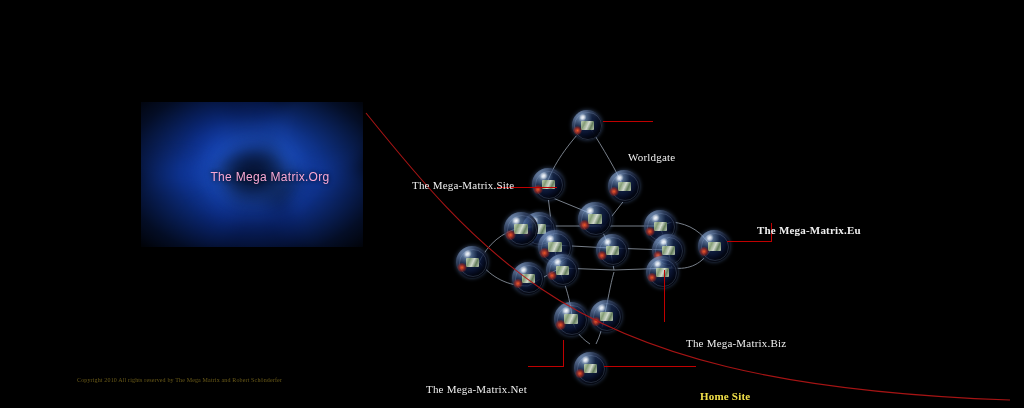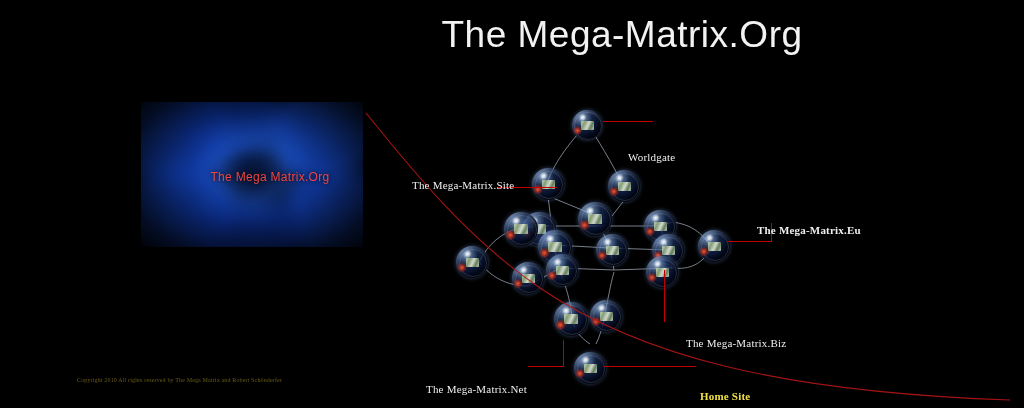--- a/index.html
+++ b/index.html
@@ -49,21 +49,21 @@
     position: absolute;
     border-radius: 50%;
     filter: blur(9px);
   }
   #photo-caption {
     position: absolute;
     left: 0;
     top: 68px;
     width: 258px;
     text-align: center;
-    color: #ef4444;
+    color: #f9a8d4;
     font-family: "Liberation Sans", sans-serif;
     font-size: 12px;
     letter-spacing: 0.3px;
     text-shadow: 0 0 4px rgba(0,0,0,.9);
     z-index: 6;
   }
   #photo-vig {
     position: absolute;
     left: 0; top: 0; width: 222px; height: 145px;
     background: radial-gradient(ellipse at 50% 48%,
@@ -171,21 +171,20 @@
     font-size: 6px;
     letter-spacing: .15px;
     white-space: nowrap;
   }
 </style>
 </head>
 <body>
 
 <div id="slide">
 
-  <div id="title">The Mega-Matrix.Org</div>
 
   <div id="photo">
     <div class="neb" style="left:-30px;  top:-24px; width:120px; height:110px; background:#1446c8; opacity:.85;"></div>
     <div class="neb" style="left:38px;   top:-34px; width:105px; height:92px;  background:#0f3bb4; opacity:.8;"></div>
     <div class="neb" style="left:128px;  top:-20px; width:110px; height:100px; background:#1850d8; opacity:.82;"></div>
     <div class="neb" style="left:-22px;  top:58px;  width:116px; height:104px; background:#1244c2; opacity:.85;"></div>
     <div class="neb" style="left:140px;  top:62px;  width:112px; height:104px; background:#1category;"></div>
     <div class="neb" style="left:142px;  top:62px;  width:112px; height:104px; background:#1549cc; opacity:.85;"></div>
     <div class="neb" style="left:48px;   top:96px;  width:118px; height:80px;  background:#0e36a8; opacity:.8;"></div>
     <div class="neb" style="left:62px;   top:24px;  width:96px;  height:84px;  background:#2a6ae8; opacity:.55; filter:blur(13px);"></div>

